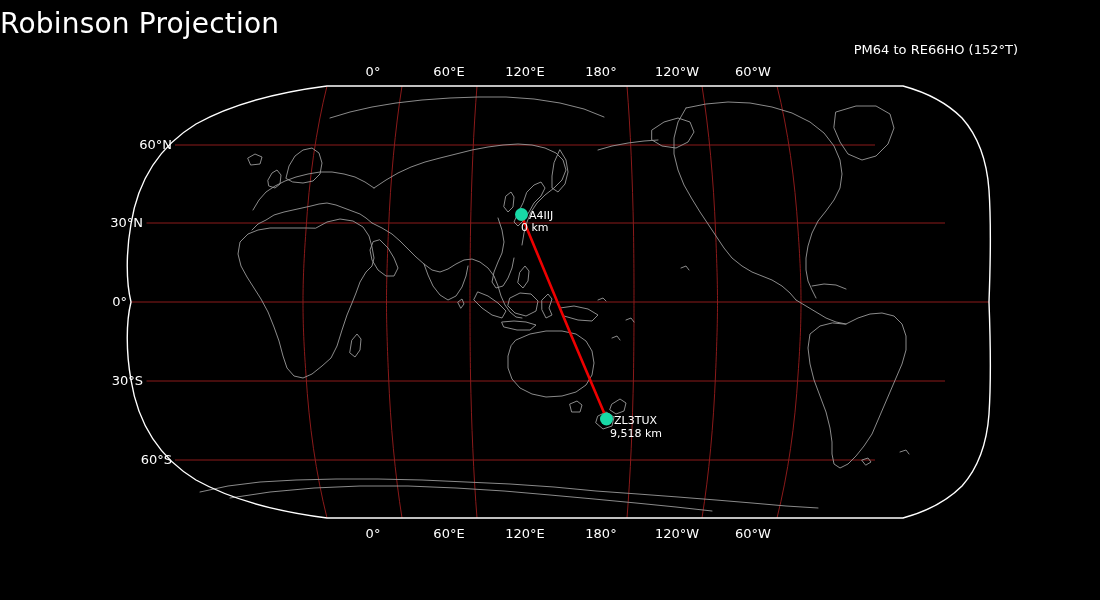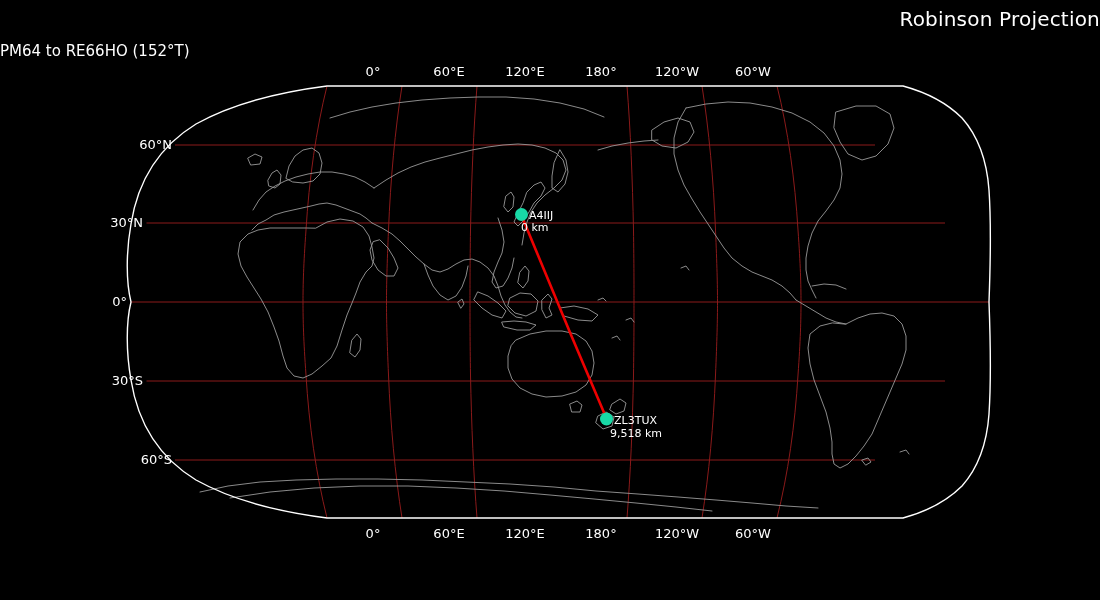--- a/index.html
+++ b/index.html
@@ -13,33 +13,33 @@
     height: 600px;
     background: #000000;
     overflow: hidden;
     font-family: "DejaVu Sans", sans-serif;
   }
   #map-title {
     position: absolute;
     left: 0;
     top: 7px;
     width: 1100px;
-    text-align: right;
+    text-align: left;
     color: #ffffff;
-    font-size: 20px;
+    font-size: 28px;
     letter-spacing: 0.2px;
   }
   #map-subtitle {
     position: absolute;
     left: 0;
     top: 42px;
     width: 1018px;
-    text-align: left;
+    text-align: right;
     color: #ffffff;
-    font-size: 15px;
+    font-size: 13px;
   }
   svg#map-canvas {
     position: absolute;
     left: 0;
     top: 0;
   }
   .lon-label, .lat-label {
     fill: #ffffff;
     font-family: "DejaVu Sans", sans-serif;
     font-size: 13px;

